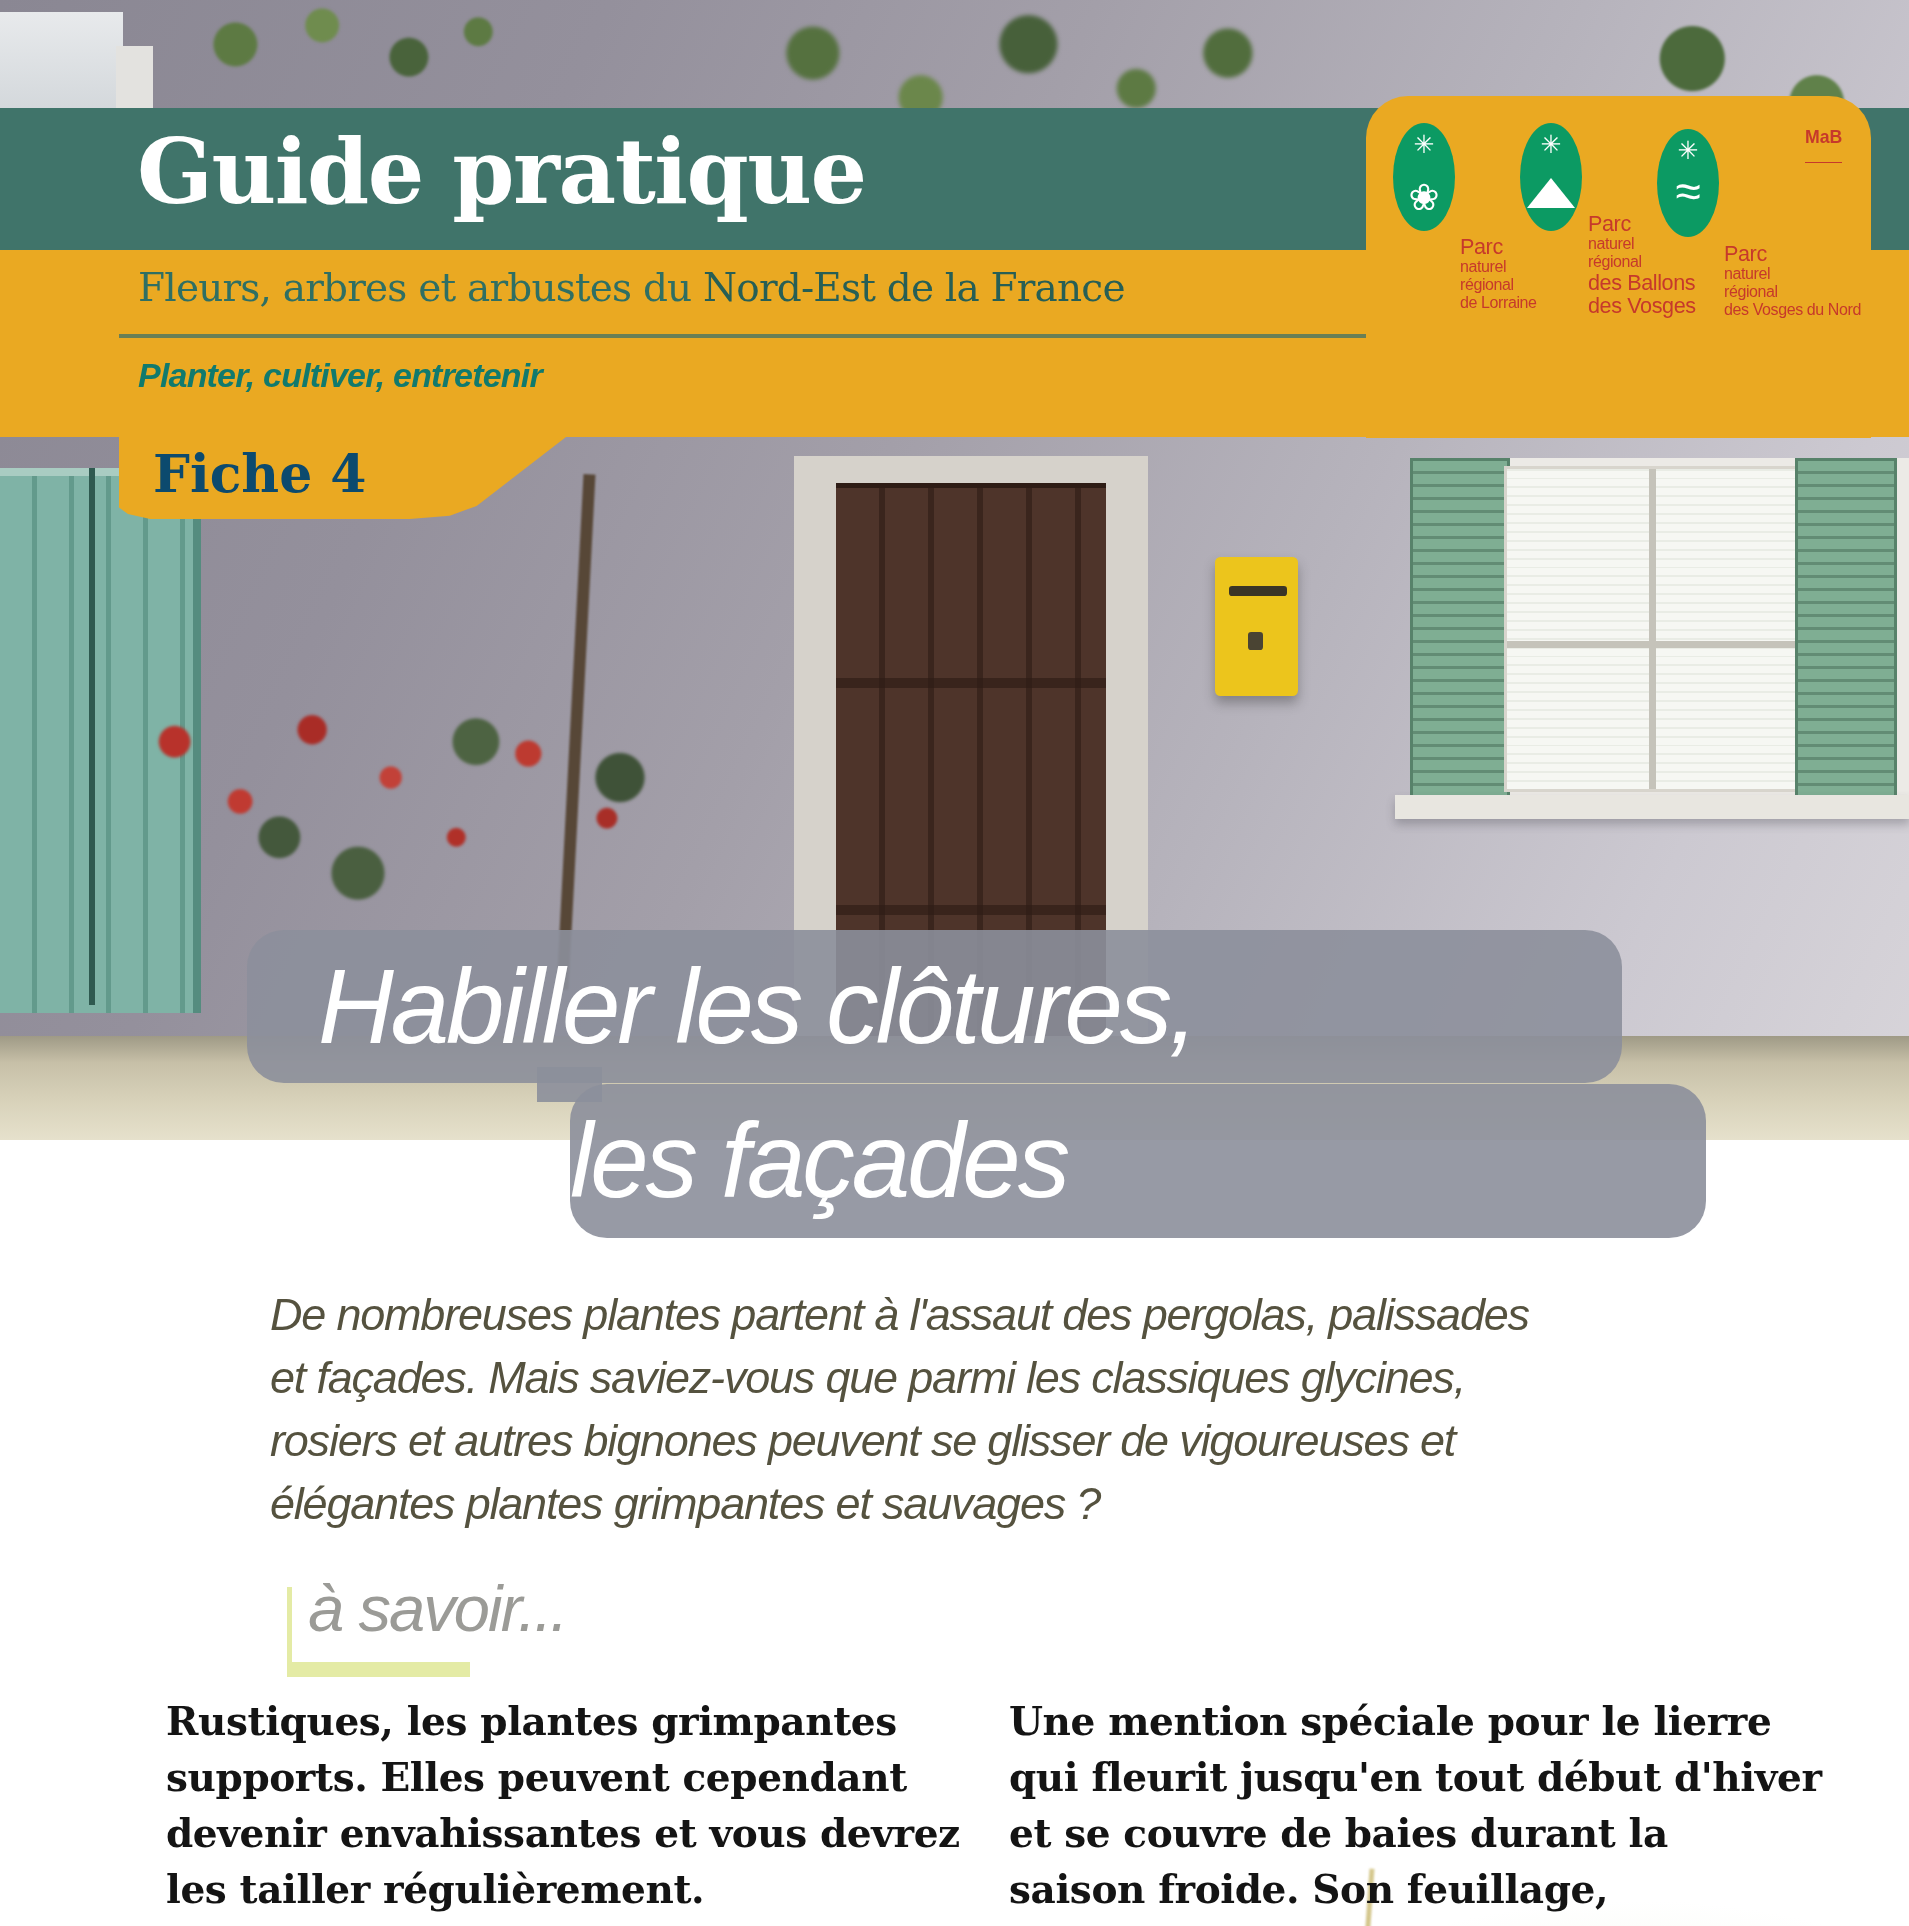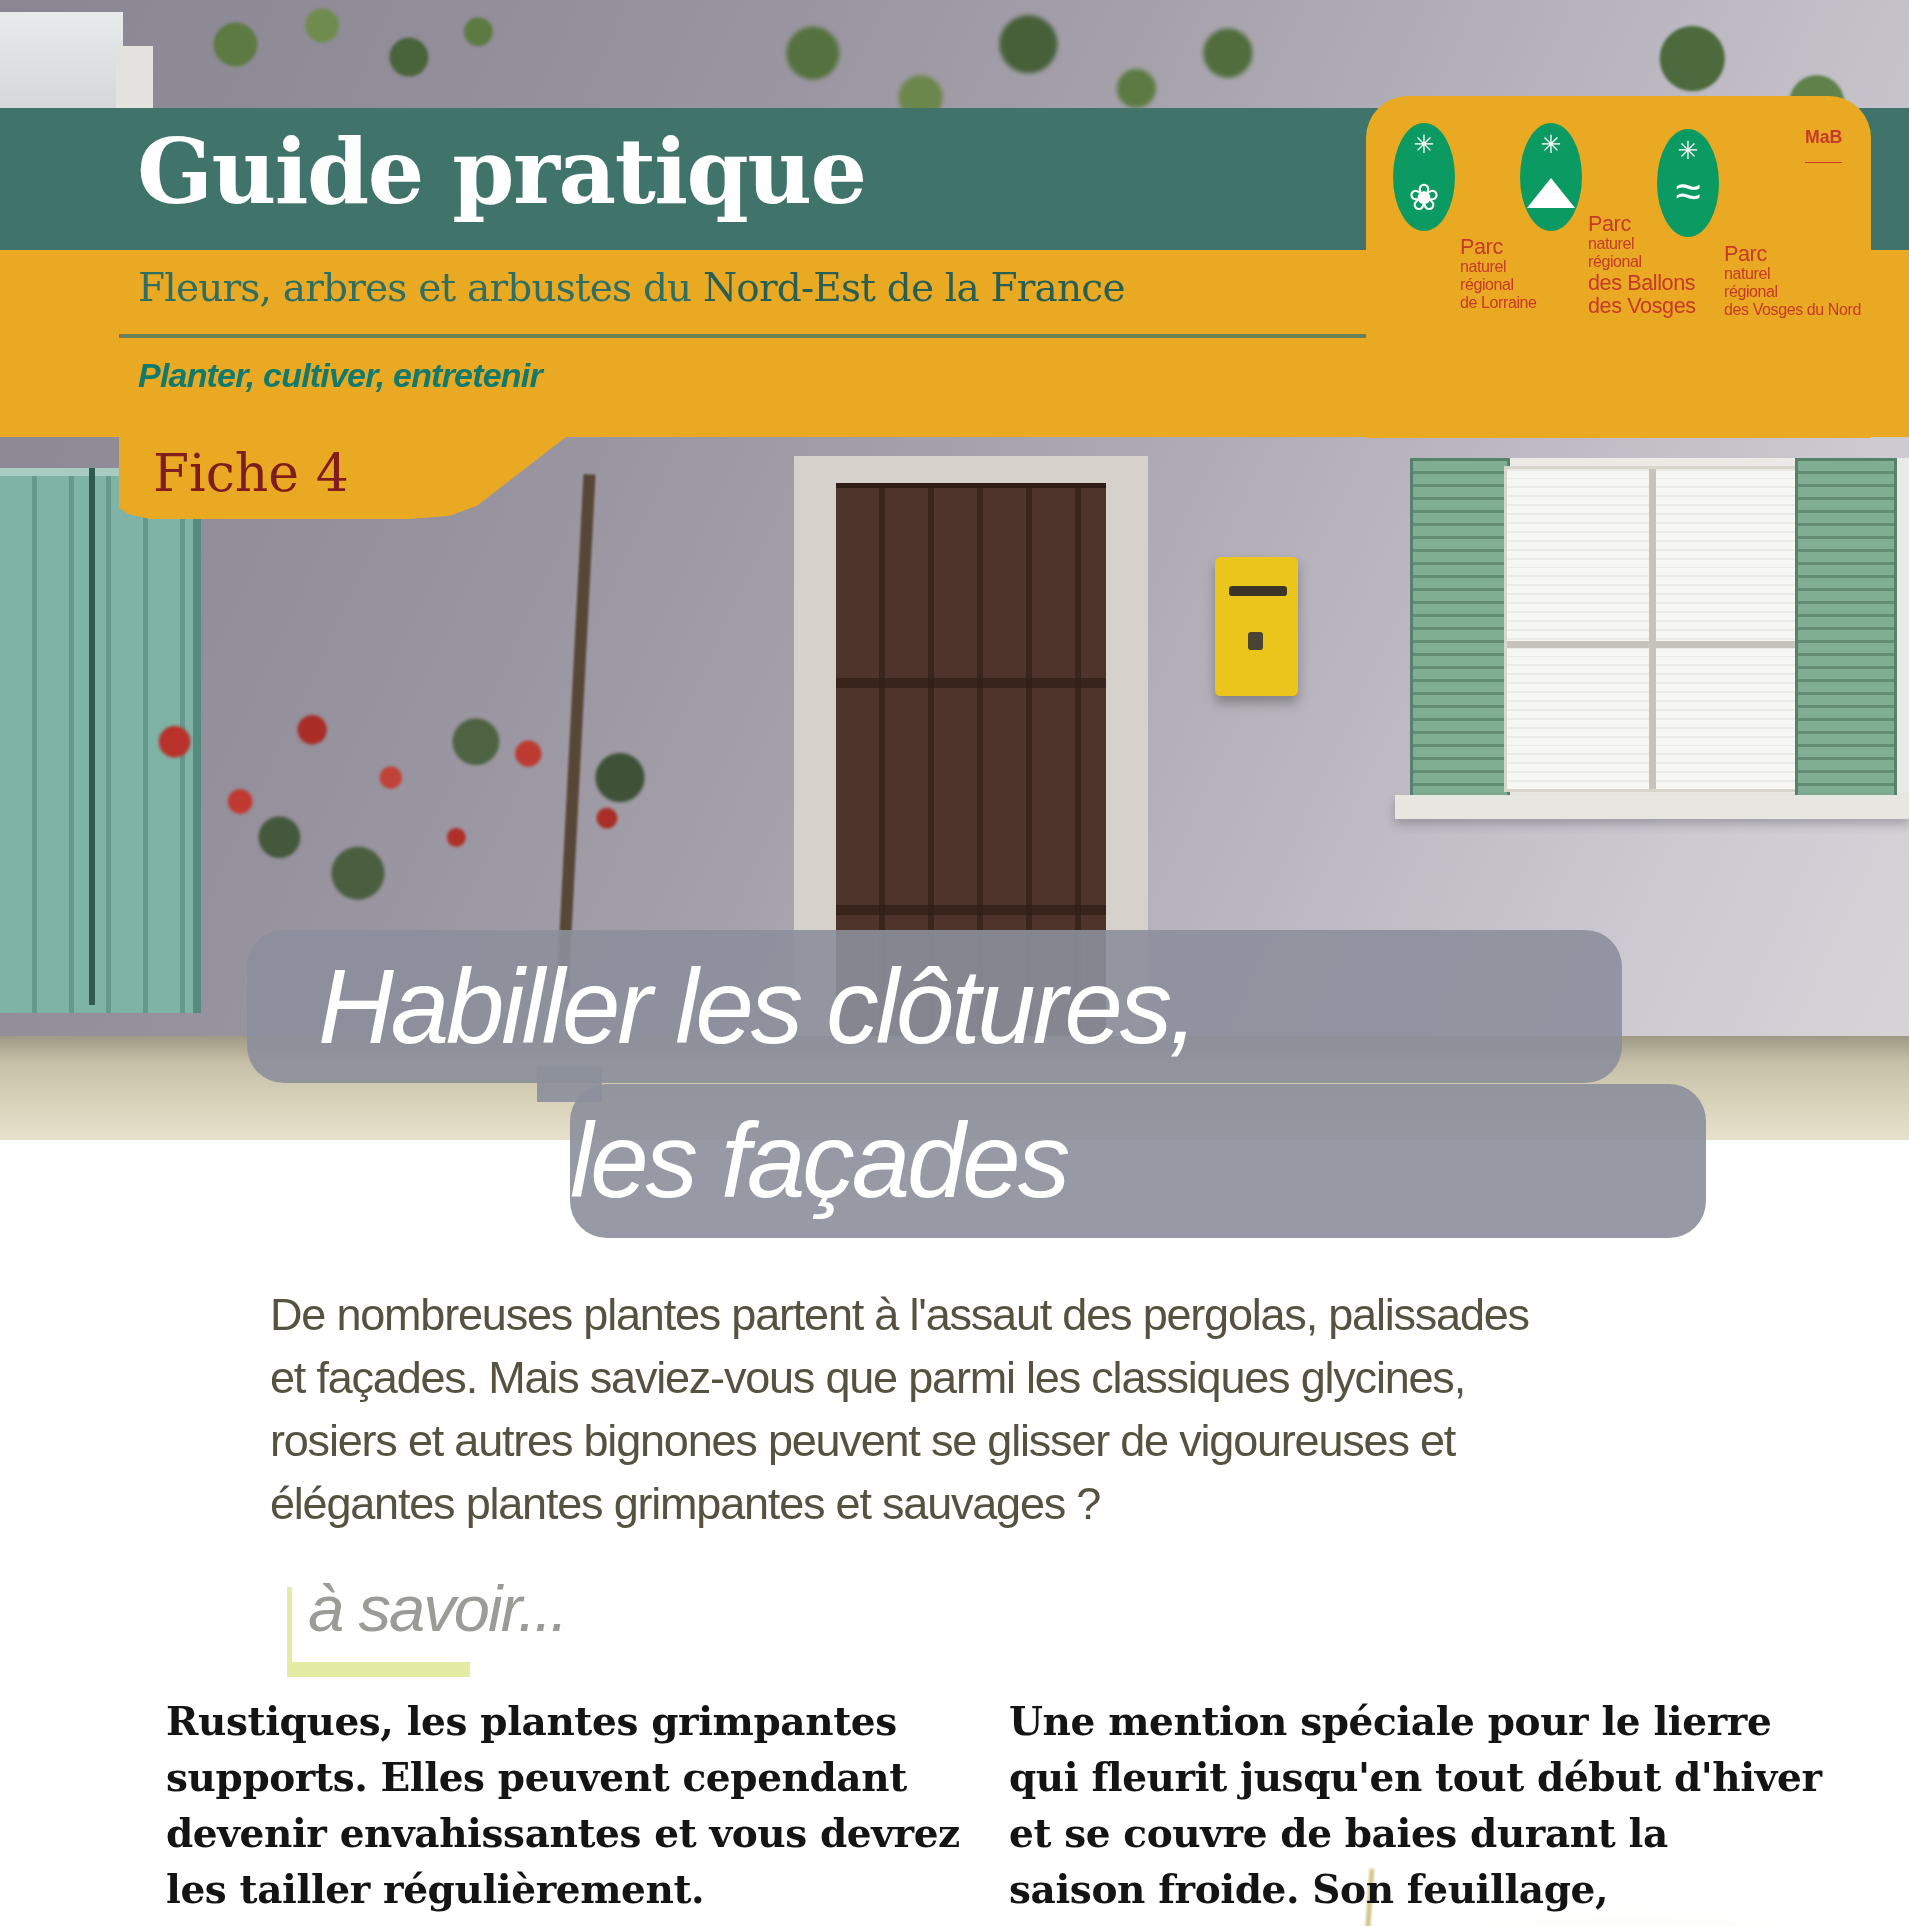--- a/index.html
+++ b/index.html
@@ -100,34 +100,34 @@
   .mountain{position:absolute;bottom:23px;left:50%;transform:translateX(-50%);
     width:0;height:0;border-left:24px solid transparent;border-right:24px solid transparent;border-bottom:30px solid #fff;}
   .park-label{position:absolute;font-size:16px;line-height:18px;color:#c6392b;letter-spacing:-0.4px;}
   .park-label .big{font-size:21.6px;line-height:23px;}
   .mab{position:absolute;left:439px;top:31px;color:#c6392b;font-size:17.7px;font-weight:bold;
     border-bottom:1.9px solid #c6392b;padding-bottom:14px;}
 
   
   .fiche-tab{position:absolute;left:119px;top:437px;width:447px;height:82px;background:#eaa922;
     clip-path:polygon(0 0,100% 0,80% 84%,74% 96%,65% 100%,7% 100%,2% 94%,0 86%);}
-  .fiche-label{position:absolute;left:34px;top:6.2px;color:#7f1d1d;font-family:"DejaVu Serif",serif;
-    font-weight:normal;font-size:52px;}
+  .fiche-label{position:absolute;left:34px;top:6.2px;color:#0c4a6e;font-family:"DejaVu Serif",serif;
+    font-weight:bold;font-size:52px;}
 
   
   .hero-band{position:absolute;background:rgba(140,143,155,.9);border-radius:37px;display:flex;align-items:center;}
   .hero-band1{left:247px;top:930px;width:1375px;height:153px;}
   .hero-band2{left:570px;top:1084px;width:1136px;height:154px;justify-content:flex-start;}
   .hero-connector{position:absolute;left:537px;top:1067px;width:65px;height:35px;background:rgba(140,143,155,.9);}
   .hero-text{color:#fff;font-style:italic;font-size:105px;letter-spacing:-3.1px;white-space:nowrap;}
   .hero-band1 .hero-text{padding-left:71px;}
 
   
   .intro{position:absolute;left:270px;top:1283px;width:1525px;font-size:45px;line-height:63px;
-    color:#55523f;letter-spacing:-1.2px;}
+    color:#55523f;letter-spacing:-1.2px;font-style:italic;}
   .intro span{display:block;}
 
   
   .savoir-mark-v{position:absolute;left:287px;top:1587px;width:5.4px;height:83px;background:#e4eba5;}
   .savoir-mark-h{position:absolute;left:287px;top:1662px;width:183px;height:14.6px;background:#e4eba5;}
   .savoir{position:absolute;left:308px;top:1571px;font-size:65px;font-style:italic;color:#9b9b97;letter-spacing:-1.9px;}
 
   
   .col{position:absolute;top:1693px;width:821px;font-family:"DejaVu Serif",serif;font-size:39px;
     line-height:56px;color:#141414;letter-spacing:-0.4px;}

